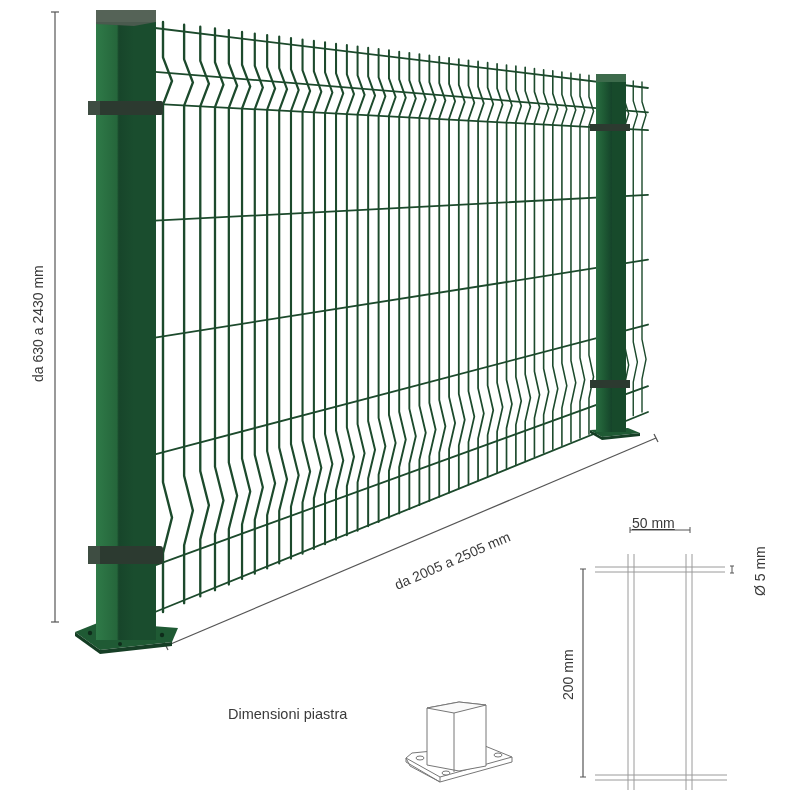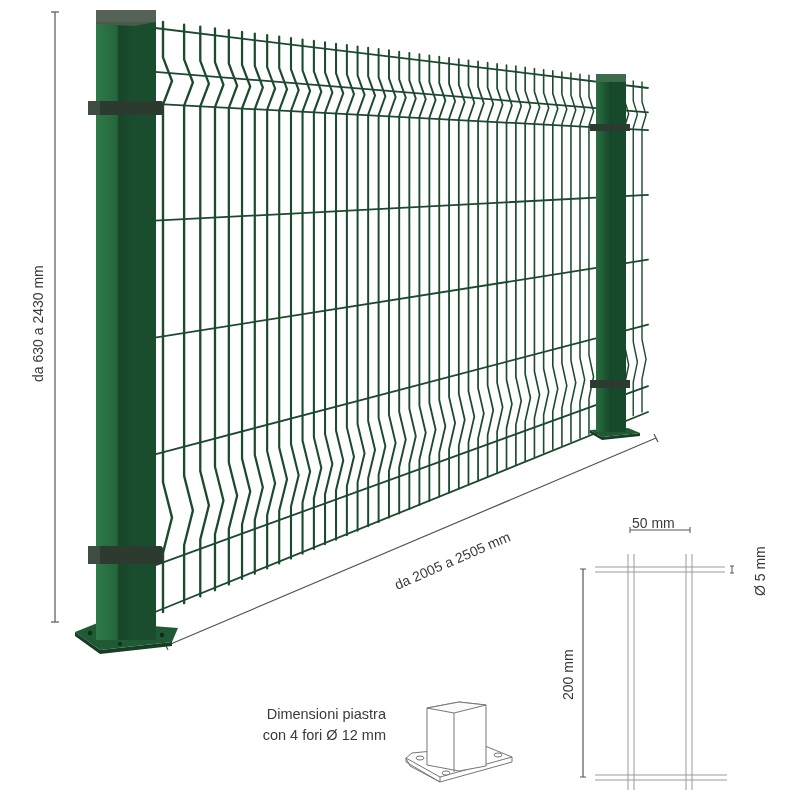--- a/index.html
+++ b/index.html
@@ -3,23 +3,23 @@
 <meta charset="utf-8">
 <style>
   html, body { margin: 0; padding: 0; background: #ffffff; }
   body { width: 800px; height: 800px; position: relative; overflow: hidden;
          font-family: "Liberation Sans", sans-serif; color: #333; }
   #stage { position: absolute; left: 0; top: 0; width: 800px; height: 800px; }
   .lbl { position: absolute; font-size: 14px; color: #3a3a3a; white-space: nowrap; }
   .rot-v { transform-origin: 0 0; transform: rotate(-90deg); }
   #height-label { left: 30px; top: 382px; }
   #width-label { left: 392px; top: 578px; transform-origin: 0 0; transform: rotate(-23.5deg); font-size: 14px; }
-  #plate-label { left: 228px; top: 704px; text-align: right; width: 158px; line-height: 21px; font-size: 14.5px; }
+  #plate-label { left: 228px; top: 704px; width: 158px; line-height: 21px; font-size: 14.5px; }
   #plate-label div { display: block; }
-  #mesh-width-label { left: 632px; top: 515px; font-size: 14px; }
+  #mesh-width-label { left: 632px; top: 515px; font-size: 14px; text-decoration: underline; }
   #wire-dia-label { left: 752px; top: 596px; font-size: 14px; }
   #mesh-height-label { left: 560px; top: 700px; font-size: 14px; }
 </style>
 </head>
 <body>
 
 <svg id="stage" viewBox="0 0 800 800" xmlns="http://www.w3.org/2000/svg">
   <defs>
     <linearGradient id="postGrad" x1="0" x2="1" y1="0" y2="0">
       <stop offset="0" stop-color="#2f7a48"></stop>
@@ -164,18 +164,17 @@
     <polygon points="427,708 454,713 486,705 459,702" fill="#fafafa"></polygon>
     <line x1="454" y1="713" x2="454" y2="772"></line>
   </g>
 </svg>
 
 <div id="height-label" class="lbl rot-v">da 630 a 2430 mm</div>
 <div id="width-label" class="lbl">da 2005 a 2505 mm</div>
 
 <div id="plate-label" class="lbl">
   <div>Dimensioni piastra</div>
-  <div>con 4 fori Ø 12 mm</div>
 </div>
 
 <div id="mesh-width-label" class="lbl">50 mm</div>
 <div id="wire-dia-label" class="lbl rot-v">Ø 5 mm</div>
 <div id="mesh-height-label" class="lbl rot-v">200 mm</div>
 
 </body></html>

